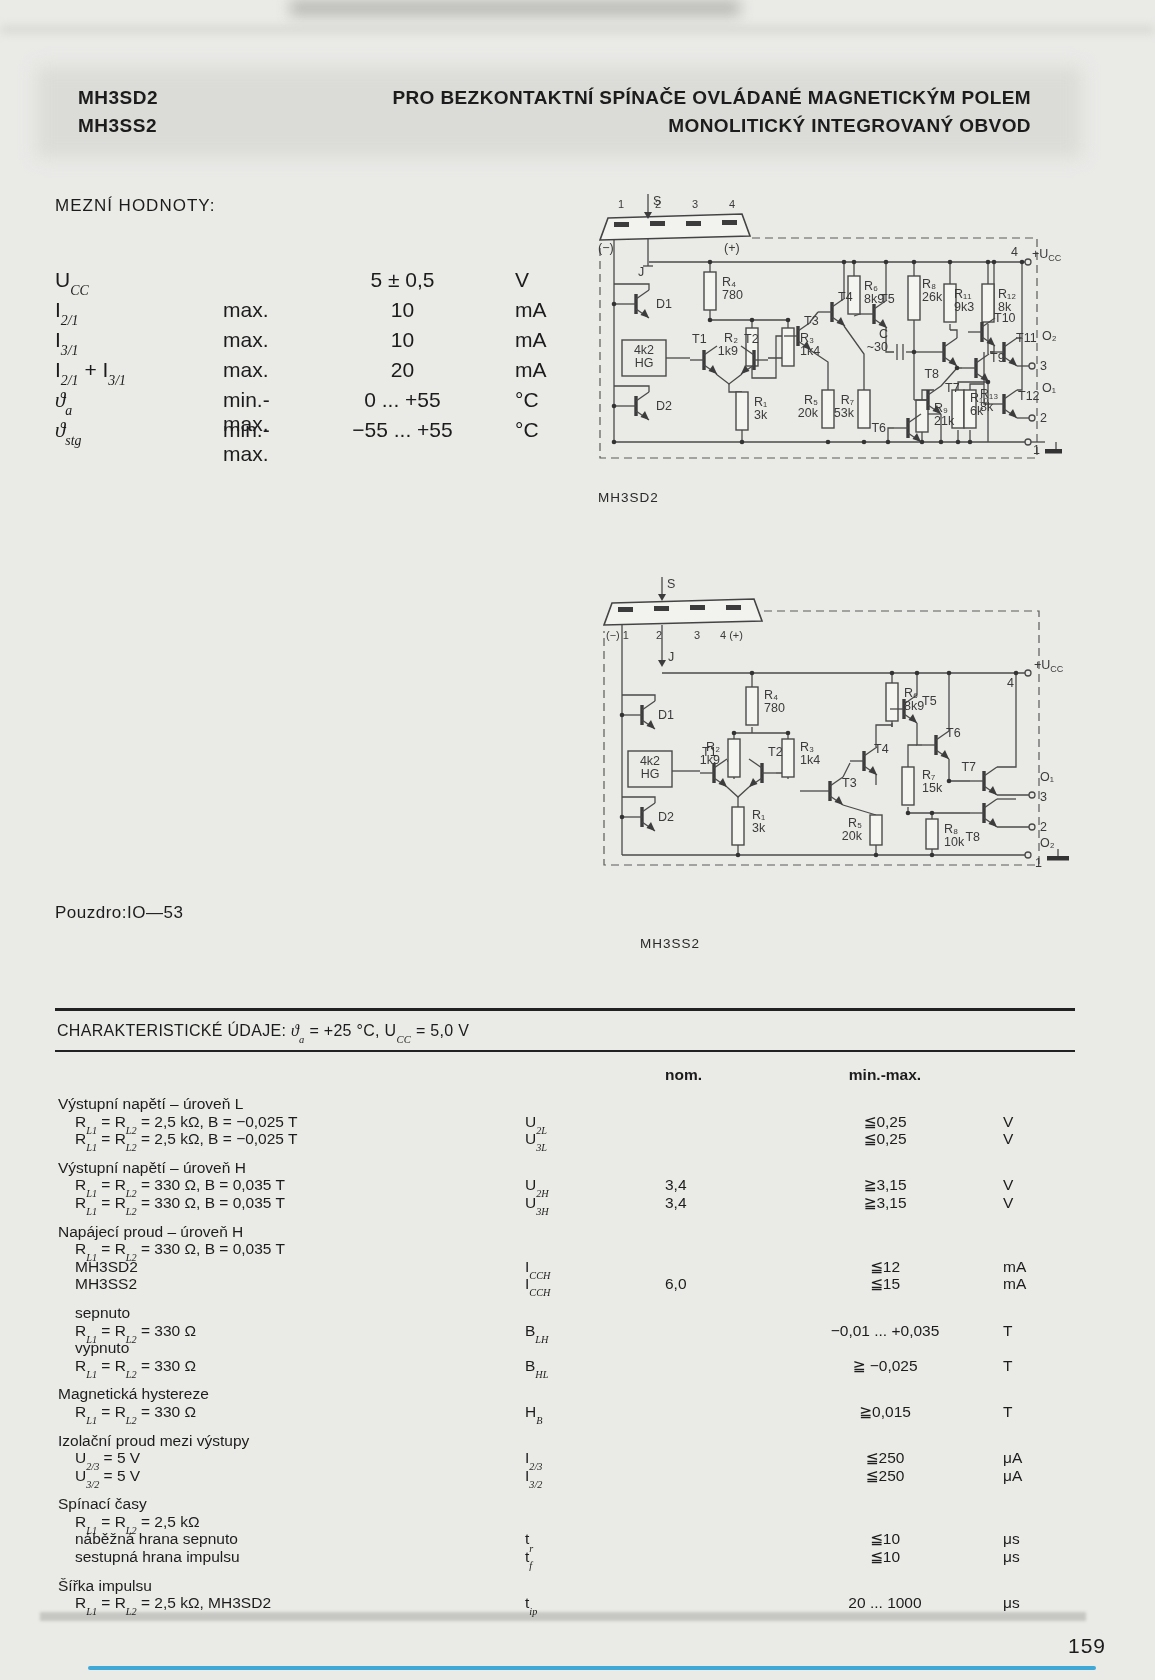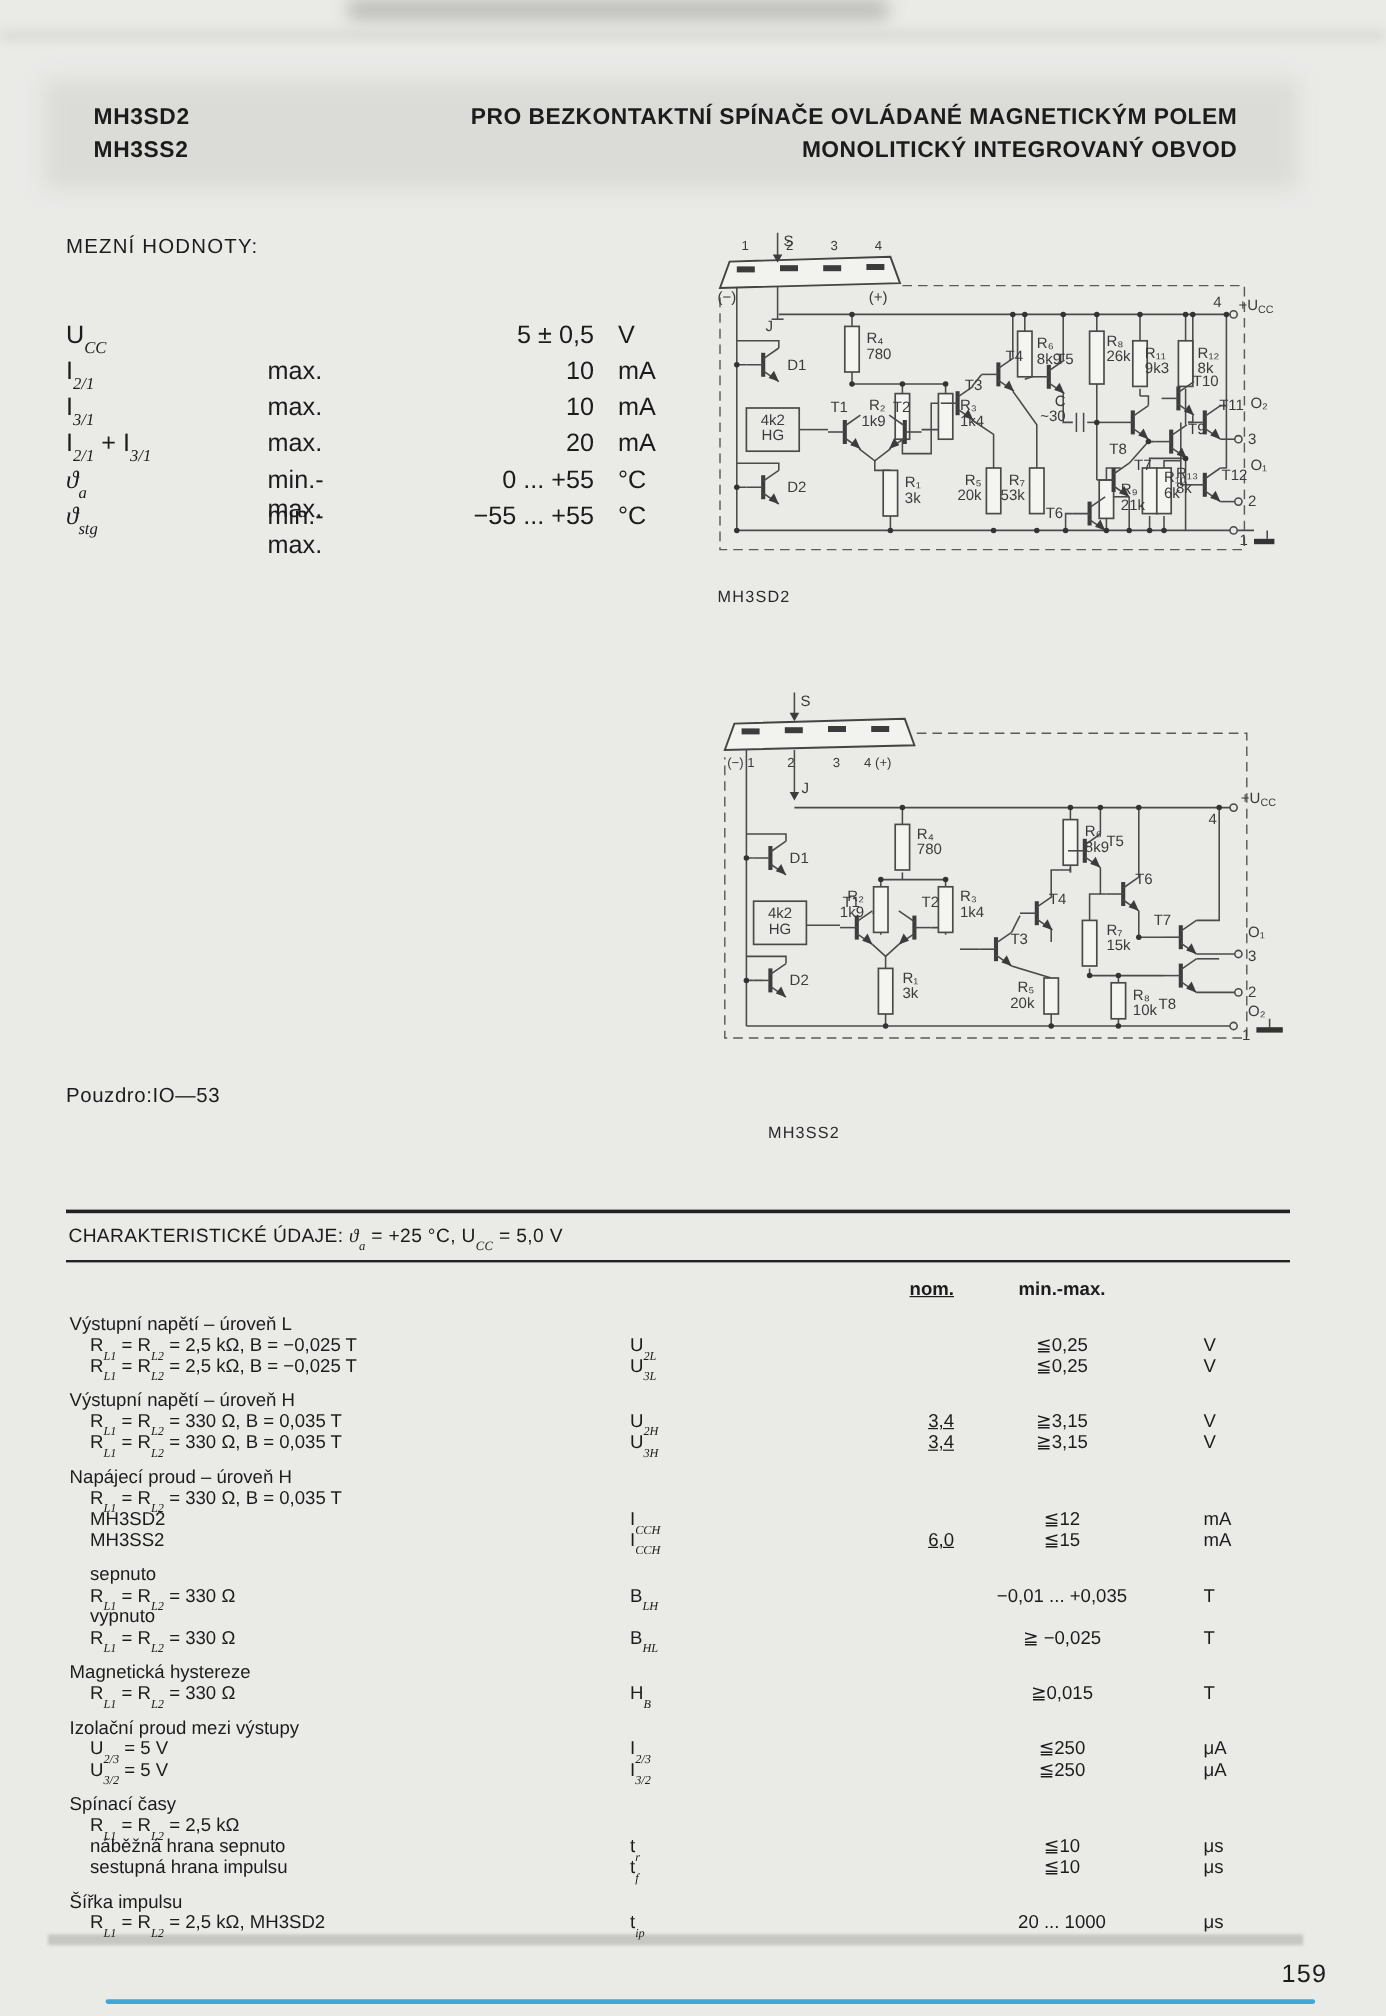--- a/index.html
+++ b/index.html
@@ -17,21 +17,21 @@
   .foot-band{left:40px;top:1612px;width:1046px;height:9px;background:#c6c6c2;filter:blur(1.5px);}
   .blue-line{left:88px;top:1666px;width:1008px;height:4px;background:#3fa8d6;border-radius:2px;}
   
   .part-codes{left:78px;top:84px;font-size:19px;font-weight:700;line-height:28px;letter-spacing:.5px;}
   .doc-title{right:124px;top:84px;text-align:right;font-size:19px;font-weight:700;line-height:28px;letter-spacing:.4px;}
   
   .limits-title{left:55px;top:196px;font-size:17px;letter-spacing:1px;}
   #limits-rows{left:55px;top:224px;width:540px;font-size:21px;margin-top:44px;}
   .lrow{display:grid;grid-template-columns:150px 105px 185px 80px;height:30px;align-items:baseline;}
   .l-cond{padding-left:18px;}
-  .l-val{text-align:right;}
+  .l-val{text-align:center;}
   .l-unit{padding-left:20px;}
   sub{font-size:66%;font-style:italic;font-family:"Liberation Serif","DejaVu Serif",serif;line-height:0;position:relative;top:3px;}
   i{font-family:"Liberation Serif","DejaVu Serif",serif;}
   
   .sch{position:absolute;}
   .sch .w{fill:none;stroke:#4a4a4a;stroke-width:1.3;}
   .sch .dash{fill:none;stroke:#5a5a5a;stroke-width:1.2;stroke-dasharray:8 5;}
   .sch .pkg{fill:#f2f2ee;stroke:#444;stroke-width:1.6;}
   .sch .pad{fill:#3c3c3c;}
   .sch .res{fill:#f4f4f0;stroke:#4a4a4a;stroke-width:1.4;}
@@ -44,21 +44,21 @@
   .sch text.kk{font-size:11px;}
   .sch-cap{font-size:13.5px;letter-spacing:1px;color:#2a2a2a;}
   .pouzdro{left:55px;top:903px;font-size:17px;letter-spacing:.5px;}
   .pouzdro .v{}
   
   #chars{left:55px;top:1008px;width:1020px;}
   .rule1{height:3px;background:#222;}
   .rule2{height:2px;background:#222;}
   .char-title{font-size:16px;padding:11px 0 10px 2px;letter-spacing:.3px;}
   .colhead{display:grid;grid-template-columns:470px 140px 130px 180px 100px;font-weight:700;font-size:15.5px;margin-top:14px;}
-  .colhead .nm,.crow .c-nom{text-align:right;text-decoration:underline;}
+  .colhead .nm,.crow .c-nom{text-align:left;}
   .colhead .mx,.crow .c-mm{text-align:center;}
   .cgroup{margin-top:11px;}
   .ghead{font-size:15.5px;line-height:17.6px;padding-left:3px;}
   .crow{display:grid;grid-template-columns:470px 140px 130px 180px 100px;font-size:15.5px;line-height:17.6px;}
   .c-cond{padding-left:20px;}
   .c-unit{padding-left:28px;}
   .page-num{left:1068px;top:1634px;font-size:21px;letter-spacing:1px;}
 </style>
 </head>
 <body>

